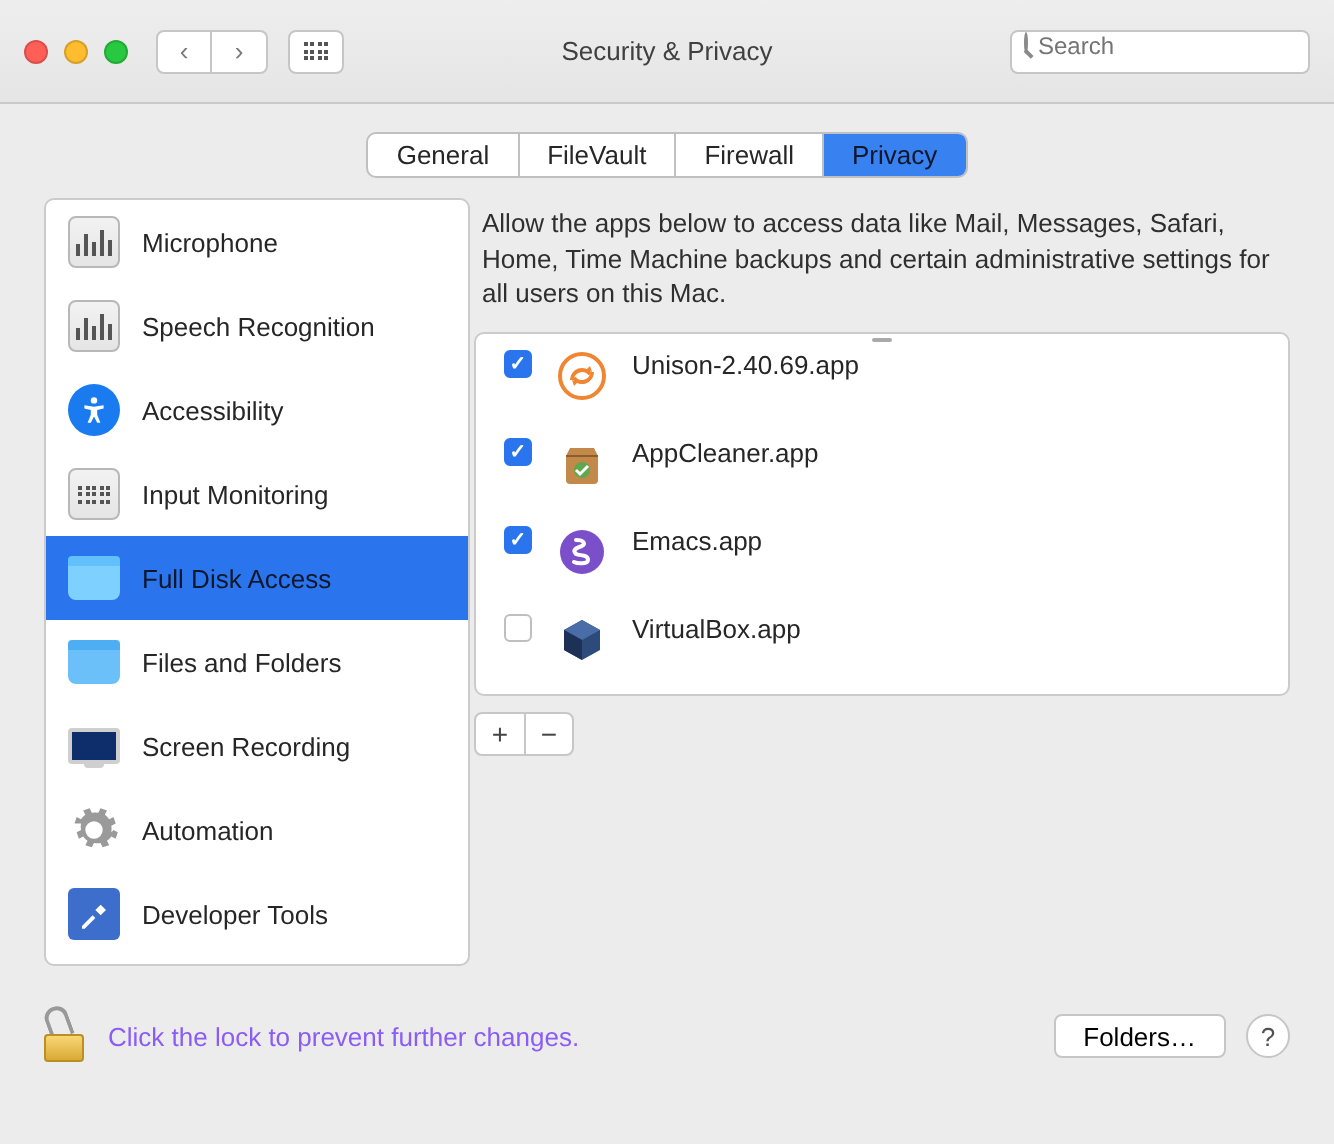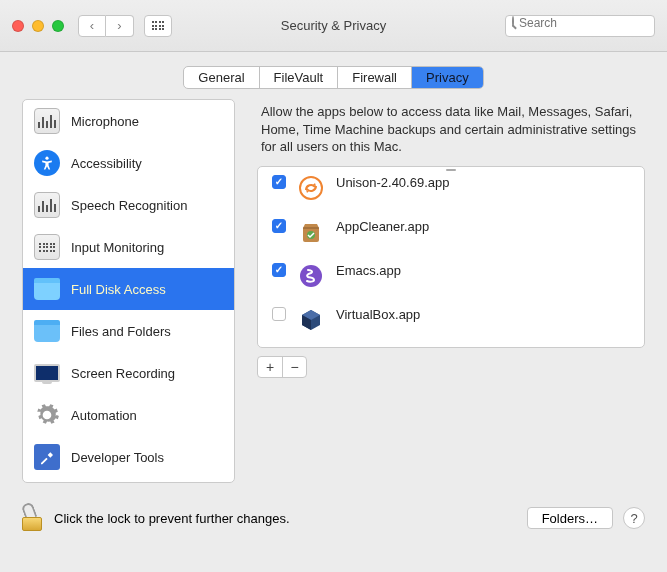--- a/index.html
+++ b/index.html
@@ -24,24 +24,24 @@
 .mag::after { content:""; position:absolute; width:5px; height:1.5px; background:#8a8a8a; bottom:-2px; right:-4px; transform:rotate(45deg); }
 
 
 .tabs { display:flex; justify-content:center; padding:14px 0 10px; }
 .seg { display:flex; border:1px solid #c0c0c0; border-radius:5px; overflow:hidden; background:#fff; }
 .seg-item { padding:3px 14px; border-left:1px solid #c0c0c0; cursor:default; font-size:13px; }
 .seg-item:first-child { border-left:none; }
 .seg-item.active { background:#3881f0; color:#0f172a; }
 
 
-.main { display:flex; padding:0 22px 14px; gap:22px; height:398px; }
+.main { display:flex; padding:0 22px 14px; gap:2px; height:398px; }
 .sidebar { width:213px; border:1px solid #cbcbcb; border-radius:5px; background:#fff; overflow:hidden; position:relative; }
 .sb-item { display:flex; align-items:center; gap:10px; padding:8px 10px; height:42px; }
-.sb-item.selected { background:#2a74ee; color:#fef9c3; }
+.sb-item.selected { background:#2a74ee; color:#0f172a; }
 .sb-icon { width:28px; height:28px; display:flex; align-items:center; justify-content:center; border-radius:4px; }
 .ic-box { width:26px; height:26px; border-radius:4px; border:1px solid #b8b8b8; background:linear-gradient(#f2f2f2,#e5e5e5); display:flex; align-items:center; justify-content:center; }
 .ic-blue-circle { width:26px; height:26px; border-radius:50%; background:#1a7bf0; display:flex; align-items:center; justify-content:center; color:#fff; }
 .ic-folder { width:26px; height:22px; border-radius:2px 2px 4px 4px; background:#6bc0f9; border-top:5px solid #4daef3; position:relative; }
 .ic-folder.sel { background:#7ed1ff; border-top-color:#62c1fa; }
 .ic-display { width:26px; height:18px; border-radius:2px; background:#0e2e6b; border:2px solid #cfcfcf; position:relative; }
 .ic-display::after { content:""; position:absolute; width:10px; height:4px; background:#cfcfcf; top:100%; left:50%; transform:translateX(-50%); border-radius:0 0 2px 2px; }
 .ic-gear { color:#888; }
 .ic-devtools { width:26px; height:26px; background:#3e6ecc; border-radius:3px; display:flex; align-items:center; justify-content:center; color:#fff; }
 .bars { display:flex; align-items:flex-end; gap:2px; height:14px; } .bars span{ width:2px; background:#555; } .b1{height:6px;} .b2{height:11px;} .b3{height:7px;} .b4{height:13px;} .b5{height:8px;}
@@ -62,21 +62,21 @@
 
 .addrem { margin-top:8px; display:flex; border:1px solid #c7c7c7; border-radius:4px; overflow:hidden; width:fit-content; background:#fff; }
 .addrem-btn { width:24px; height:20px; display:flex; align-items:center; justify-content:center; font-size:14px; color:#444; }
 .addrem-btn + .addrem-btn { border-left:1px solid #c7c7c7; }
 
 
 .footer { display:flex; align-items:center; padding:8px 22px 22px; position:relative; }
 .lock { width:22px; height:26px; position:relative; margin-right:10px; }
 .lock-body { width:20px; height:14px; background:linear-gradient(#f8d775,#d9a936); border-radius:2px; border:1px solid #bb9023; position:absolute; bottom:0; }
 .lock-sh { width:12px; height:16px; border:2.5px solid #999; border-bottom:none; border-radius:7px 7px 0 0; position:absolute; top:-2px; left:1px; transform:rotate(-20deg); }
-.lock-txt { color:#000000; font-size:13px; }
+.lock-txt { color:#8b5cf6; font-size:13px; }
 .adv { margin-left:auto; margin-right:10px; height:22px; padding:0 14px; border:1px solid #c6c6c6; border-radius:4px; background:#fff; font-size:13px; }
 .help { width:22px; height:22px; border:1px solid #c6c6c6; border-radius:50%; background:#fff; display:flex; align-items:center; justify-content:center; font-size:13px; color:#525252; }
 .sb-label { white-space:nowrap; }
 </style>
 </head>
 <body>
 
 <div class="toolbar">
   <div class="traffic">
     <div class="tl red"></div>
@@ -135,45 +135,45 @@
               <span class="b3"></span>
               <span class="b4"></span>
               <span class="b5"></span>
             </div>
           </div>
         </div>
       <span class="sb-label">Microphone</span>
     </div>
     <div class="sb-item">
       <div class="sb-icon">
-          <div class="ic-blue-circle">
-            <svg viewBox="0 0 20 20" width="16" height="16" fill="#fff">
-              <circle cx="10" cy="4" r="2"></circle>
-              <path d="M4 7l6 1 6-1v2l-4 1v3l2 5h-2l-2-4-2 4H6l2-5v-3L4 9z"></path>
-            </svg>
-          </div>
-        </div>
-      <span class="sb-label">Accessibility</span>
-    </div>
-    <div class="sb-item">
-      <div class="sb-icon">
           <div class="ic-box">
             <div class="bars">
               <span class="b1"></span>
               <span class="b2"></span>
               <span class="b3"></span>
               <span class="b4"></span>
               <span class="b5"></span>
             </div>
           </div>
         </div>
       <span class="sb-label">Speech Recognition</span>
     </div>
     <div class="sb-item">
       <div class="sb-icon">
+          <div class="ic-blue-circle">
+            <svg viewBox="0 0 20 20" width="16" height="16" fill="#fff">
+              <circle cx="10" cy="4" r="2"></circle>
+              <path d="M4 7l6 1 6-1v2l-4 1v3l2 5h-2l-2-4-2 4H6l2-5v-3L4 9z"></path>
+            </svg>
+          </div>
+        </div>
+      <span class="sb-label">Accessibility</span>
+    </div>
+    <div class="sb-item">
+      <div class="sb-icon">
           <div class="ic-box">
             <div class="kbd">
               <span></span>
               <span></span>
               <span></span>
               <span></span>
               <span></span>
               <span></span>
               <span></span>
               <span></span>

